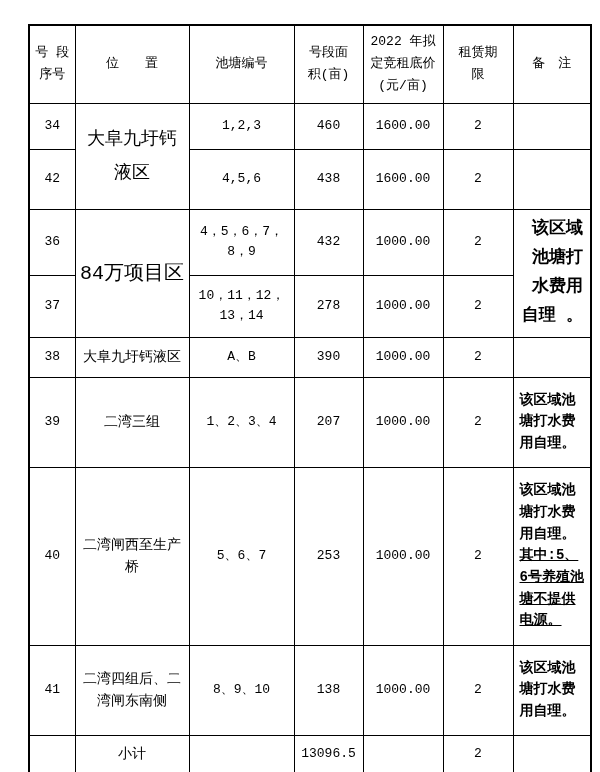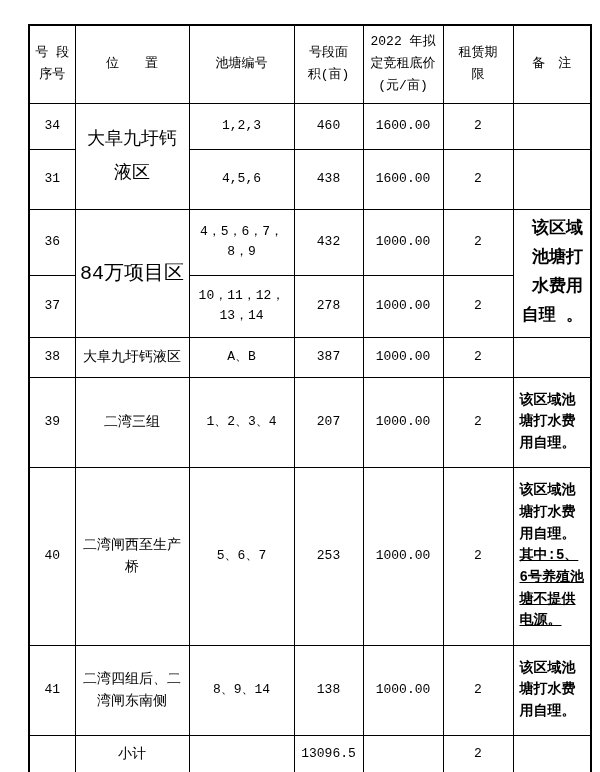--- a/index.html
+++ b/index.html
@@ -103,21 +103,21 @@
       <tr class="row-34">
         <td>34</td>
         <td class="loc-lg" rowspan="2">大阜九圩钙液区</td>
         <td>1,2,3</td>
         <td>460</td>
         <td>1600.00</td>
         <td>2</td>
         <td class="remark"></td>
       </tr>
       <tr class="row-35">
-        <td>31</td>
+        <td>42</td>
         <td>4,5,6</td>
         <td>438</td>
         <td>1600.00</td>
         <td>2</td>
         <td class="remark"></td>
       </tr>
       <tr class="row-36">
         <td>36</td>
         <td class="loc-xl" rowspan="2">84万项目区</td>
         <td>4，5，6，7，8，9</td>
@@ -130,21 +130,21 @@
         <td>37</td>
         <td>10，11，12，13，14</td>
         <td>278</td>
         <td>1000.00</td>
         <td>2</td>
       </tr>
       <tr class="row-38">
         <td>38</td>
         <td class="loc">大阜九圩钙液区</td>
         <td>A、B</td>
-        <td>387</td>
+        <td>390</td>
         <td>1000.00</td>
         <td>2</td>
         <td class="remark"></td>
       </tr>
       <tr class="row-39">
         <td>39</td>
         <td class="loc">二湾三组</td>
         <td>1、2、3、4</td>
         <td>207</td>
         <td>1000.00</td>
@@ -159,21 +159,21 @@
         <td>1000.00</td>
         <td>2</td>
         <td class="remark">
           <span class="remark-p">该区域池塘打水费用自理。</span>
           <span class="remark-note">其中:5、6号养殖池塘不提供电源。</span>
         </td>
       </tr>
       <tr class="row-41">
         <td>41</td>
         <td class="loc">二湾四组后、二湾闸东南侧</td>
-        <td>8、9、14</td>
+        <td>8、9、10</td>
         <td>138</td>
         <td>1000.00</td>
         <td>2</td>
         <td class="remark">该区域池塘打水费用自理。</td>
       </tr>
       <tr class="row-sub">
         <td></td>
         <td class="loc">小计</td>
         <td></td>
         <td>13096.5</td>

